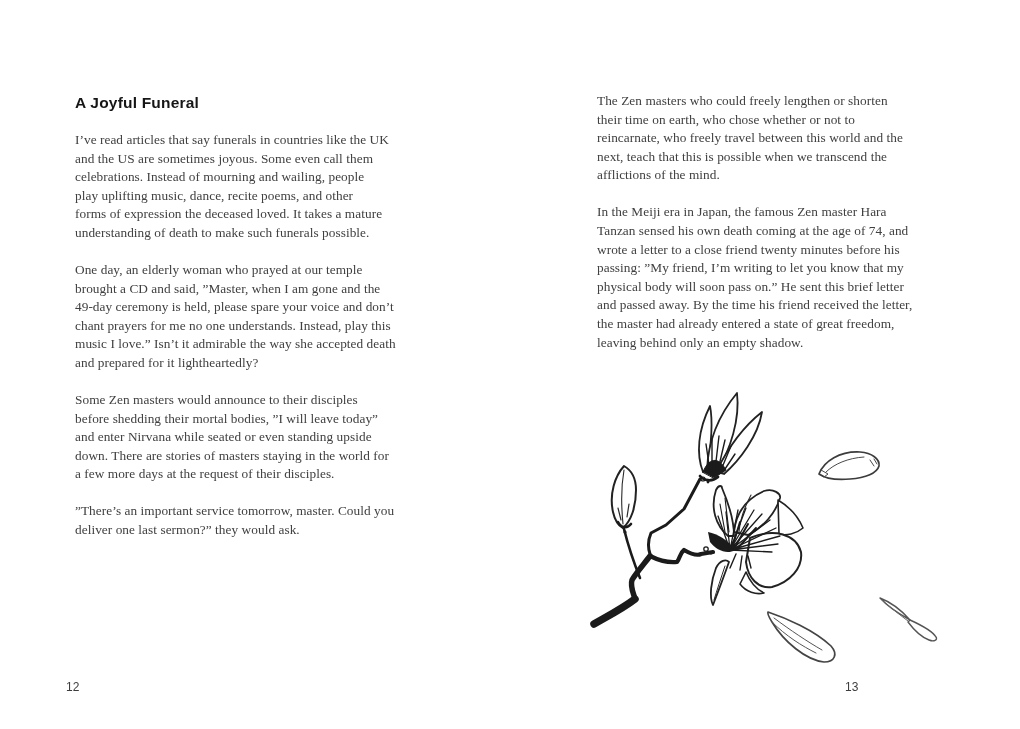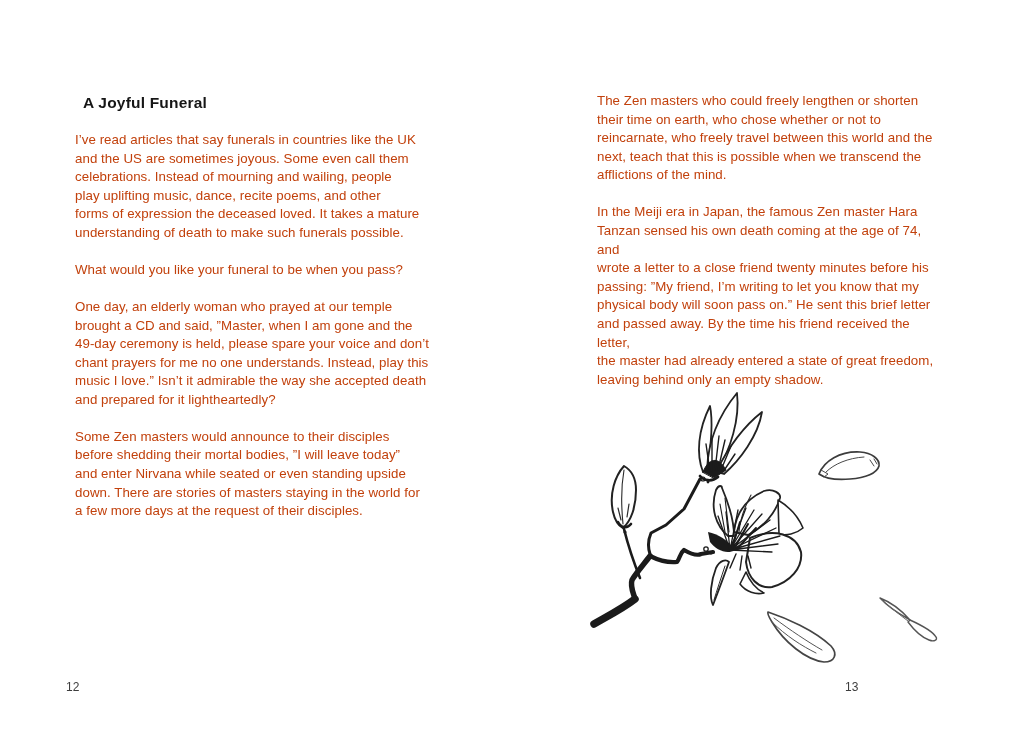--- a/index.html
+++ b/index.html
@@ -14,30 +14,31 @@
 
   .col { position: absolute; }
   .col-left  { left: 75px;  top: 93px; width: 354px; }
   .col-right { left: 597px; top: 92px; width: 342px; }
 
   .section-heading {
     font-size: 15.5px;
     font-weight: bold;
     color: #161616;
     letter-spacing: 0.2px;
-    margin: 0 0 18px 8px;
+    margin: 0 0 18px 0;
     line-height: 20px;
   }
   .body-par {
     font-size: 13.3px;
     line-height: 18.6px;
-    color: #c2410c;
+    color: #404040;
     letter-spacing: 0.05px;
     margin: 0 0 18.4px 0;
     white-space: pre-line;
+    font-family: Liberation Serif, serif;
   }
   .body-par:last-of-type { margin-bottom: 0; }
 
   .folio {
     position: absolute;
     top: 680px;
     font-size: 12px;
     color: #3d3d3d;
   }
   .folio-left  { left: 66px; }
@@ -56,32 +57,33 @@
 <div class="spread">
 
   <div class="col col-left">
     <h1 class="section-heading">A Joyful Funeral</h1>
     <p class="body-par">I’ve read articles that say funerals in countries like the UK
 and the US are sometimes joyous. Some even call them
 celebrations. Instead of mourning and wailing, people
 play uplifting music, dance, recite poems, and other
 forms of expression the deceased loved. It takes a mature
 understanding of death to make such funerals possible.</p>
-    <p class="body-par">What would you like your funeral to be when you pass?</p>
     <p class="body-par">One day, an elderly woman who prayed at our temple
 brought a CD and said, ”Master, when I am gone and the
 49-day ceremony is held, please spare your voice and don’t
 chant prayers for me no one understands. Instead, play this
 music I love.” Isn’t it admirable the way she accepted death
 and prepared for it lightheartedly?</p>
     <p class="body-par">Some Zen masters would announce to their disciples
 before shedding their mortal bodies, ”I will leave today”
 and enter Nirvana while seated or even standing upside
 down. There are stories of masters staying in the world for
 a few more days at the request of their disciples.</p>
+    <p class="body-par">”There’s an important service tomorrow, master. Could you
+deliver one last sermon?” they would ask.</p>
   </div>
   <div class="folio folio-left">12</div>
 
   <div class="col col-right">
     <p class="body-par">The Zen masters who could freely lengthen or shorten
 their time on earth, who chose whether or not to
 reincarnate, who freely travel between this world and the
 next, teach that this is possible when we transcend the
 afflictions of the mind.</p>
     <p class="body-par">In the Meiji era in Japan, the famous Zen master Hara

